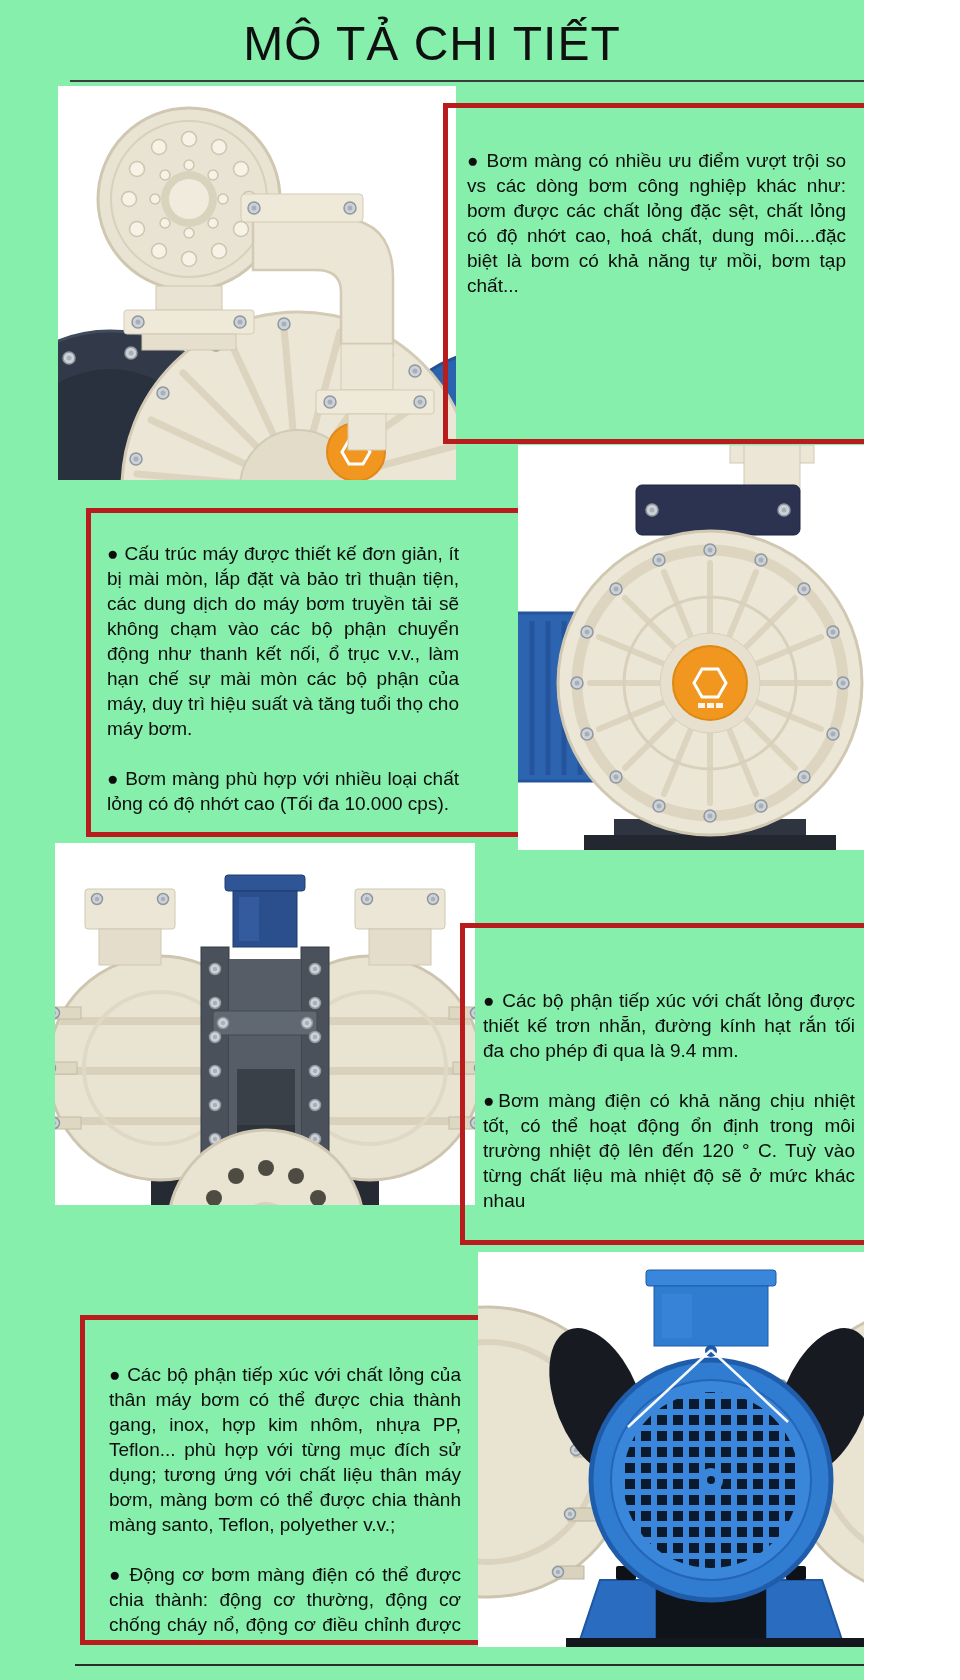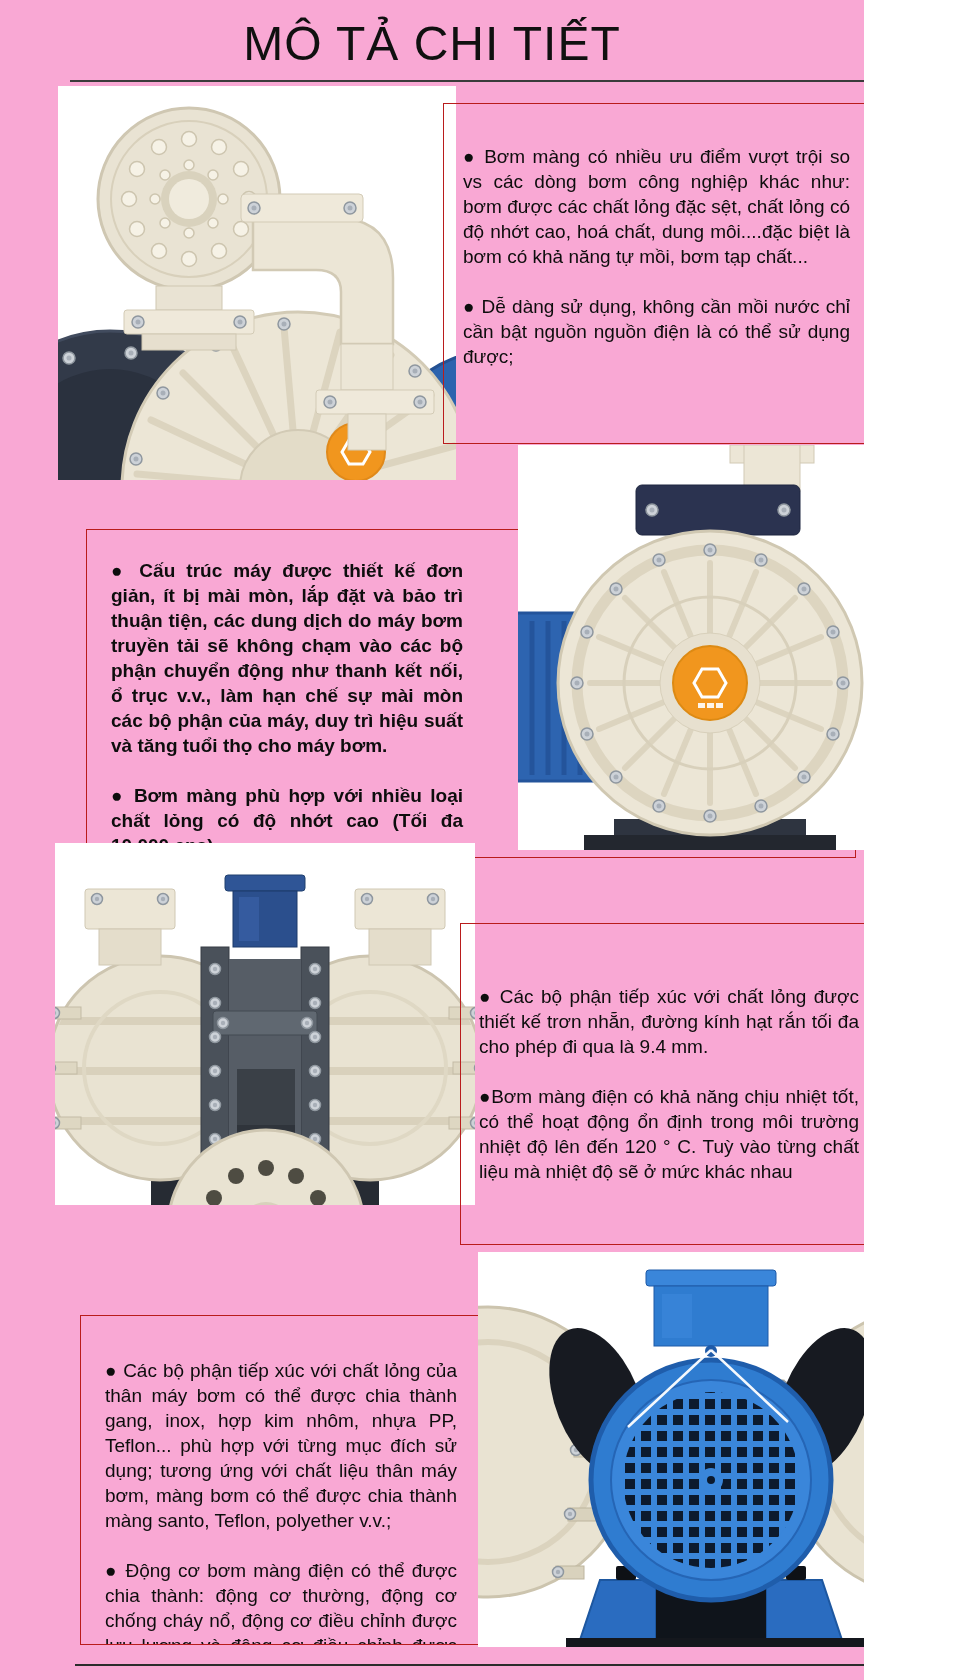--- a/index.html
+++ b/index.html
@@ -1,27 +1,27 @@
 <!DOCTYPE html>
 <html><head>
 <meta charset="utf-8">
 <style>
   html,body{margin:0;padding:0;background:#fff;}
-  .page{position:relative;width:864px;height:1680px;background:#f9a8d4;overflow:hidden;
+  .page{position:relative;width:864px;height:1680px;background:#86efac;overflow:hidden;
         font-family:"Liberation Sans","DejaVu Sans",sans-serif;color:#0d0d0d;}
   .title{position:absolute;top:16px;left:0;width:100%;text-align:center;
          font-size:48px;font-weight:400;letter-spacing:1px;color:#101010;white-space:nowrap;}
   .rule{position:absolute;height:2px;background:#3b3b3b;}
   .rule.top{left:70px;top:80px;width:820px;}
   .rule.bottom{left:75px;top:1664px;width:825px;background:#2b2b2b;}
-  .tbox{position:absolute;border:1px solid #b91c1c;box-sizing:border-box;overflow:hidden;background:transparent;}
+  .tbox{position:absolute;border:5px solid #b91c1c;box-sizing:border-box;overflow:hidden;background:transparent;}
   .tbox p{font-size:19px;line-height:25px;text-align:justify;margin:0 0 25px 0;}
   .tbox p:last-child{margin-bottom:0;}
   #box1{left:443px;top:103px;width:450px;height:341px;padding:40px 42px 0 19px;}
-  #box2{left:86px;top:529px;width:770px;height:329px;padding:28px 0 0 24px;font-weight:bold;}
+  #box2{left:86px;top:508px;width:770px;height:329px;padding:28px 0 0 16px;}
   #box2 .inner{width:352px;}
   #box3{left:460px;top:923px;width:433px;height:322px;padding:60px 33px 8px 18px;}
   #box4{left:80px;top:1315px;width:772px;height:330px;padding:42px 0 0 24px;}
   #box4 .inner{width:352px;}
   .photo{position:absolute;background:#fff;}
   .photo svg{display:block;width:100%;height:100%;}
   #ph1{left:58px;top:86px;width:398px;height:394px;}
   #ph2{left:518px;top:445px;width:375px;height:405px;}
   #ph3{left:55px;top:843px;width:420px;height:362px;}
   #ph4{left:478px;top:1252px;width:392px;height:395px;}
@@ -116,21 +116,20 @@
       <rect x="283" y="258" width="52" height="46" fill="#ece6d6" stroke="#d2cab5"></rect>
       <rect x="258" y="304" width="118" height="24" rx="3" fill="#efe9da" stroke="#d3cbb6"></rect>
       <use href="#s1b" x="272" y="316"></use>
         <use href="#s1b" x="362" y="316"></use>
       <rect x="290" y="328" width="38" height="36" fill="#ece6d6" stroke="#d2cab5"></rect>
     </svg>
   </div>
 
   <div class="tbox" id="box1">
     <p>● Bơm màng có nhiều ưu điểm vượt trội so vs các dòng bơm công nghiệp khác như: bơm được các chất lỏng đặc sệt, chất lỏng có độ nhớt cao, hoá chất, dung môi....đặc biệt là bơm có khả năng tự mồi, bơm tạp chất...</p>
-    <p>● Dễ dàng sử dụng, không cần mồi nước chỉ cần bật nguồn nguồn điện là có thể sử dụng được;</p>
   </div>
 
   <div class="tbox" id="box2">
     <div class="inner">
       <p>● Cấu trúc máy được thiết kế đơn giản, ít bị mài mòn, lắp đặt và bảo trì thuận tiện, các dung dịch do máy bơm truyền tải sẽ không chạm vào các bộ phận chuyển động như thanh kết nối, ổ trục v.v., làm hạn chế sự mài mòn các bộ phận của máy, duy trì hiệu suất và tăng tuổi thọ cho máy bơm.</p>
       <p>● Bơm màng phù hợp với nhiều loại chất lỏng có độ nhớt cao (Tối đa 10.000 cps).</p>
     </div>
   </div>
 
   <div class="photo" id="ph2">

